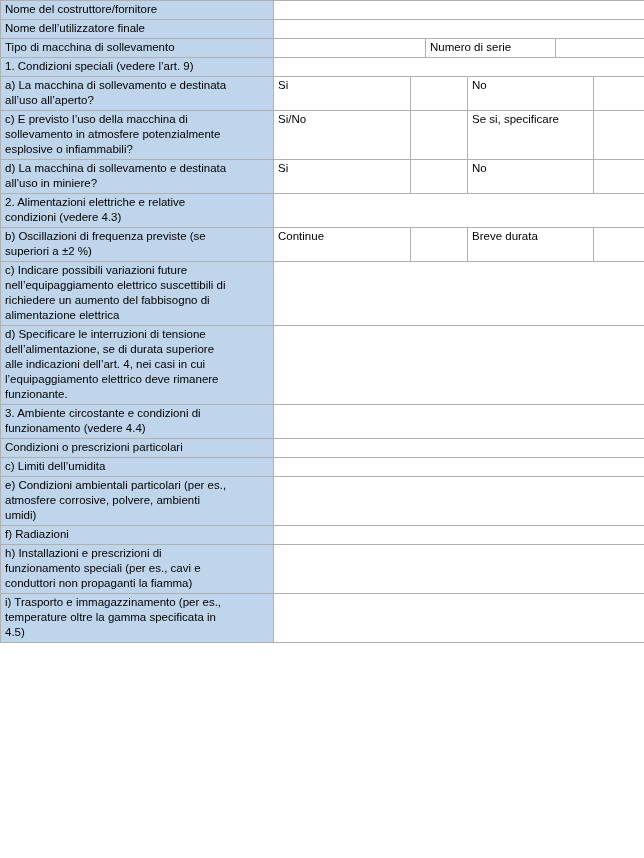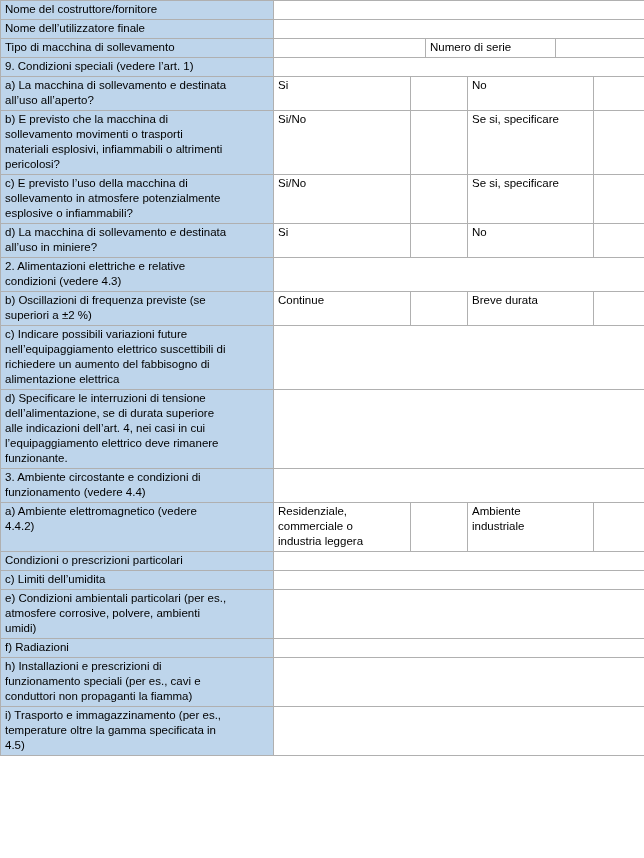--- a/index.html
+++ b/index.html
@@ -56,39 +56,29 @@
         <td class="blue">Nome dell’utilizzatore finale</td>
         <td colspan="6"></td>
       </tr>
       <tr>
         <td class="blue">Tipo di macchina di sollevamento</td>
         <td colspan="2"></td>
         <td colspan="2">Numero di serie</td>
         <td colspan="2"></td>
       </tr>
       <tr>
-        <td class="blue">9. Condizioni speciali (vedere l’art. 1)</td>
+        <td class="blue">1. Condizioni speciali (vedere l’art. 9)</td>
         <td colspan="6"></td>
       </tr>
       <tr>
         <td class="blue">a) La macchina di sollevamento e destinata
 all’uso all’aperto?</td>
         <td>Si</td>
         <td colspan="2"></td>
         <td colspan="2">No</td>
-        <td></td>
-      </tr>
-      <tr>
-        <td class="blue">b) E previsto che la macchina di
-sollevamento movimenti o trasporti
-materiali esplosivi, infiammabili o altrimenti
-pericolosi?</td>
-        <td>Si/No</td>
-        <td colspan="2"></td>
-        <td colspan="2">Se si, specificare</td>
         <td></td>
       </tr>
       <tr>
         <td class="blue">c) E previsto l’uso della macchina di
 sollevamento in atmosfere potenzialmente
 esplosive o infiammabili?</td>
         <td>Si/No</td>
         <td colspan="2"></td>
         <td colspan="2">Se si, specificare</td>
         <td></td>
@@ -128,31 +118,20 @@
 l’equipaggiamento elettrico deve rimanere
 funzionante.</td>
         <td colspan="6"></td>
       </tr>
       <tr>
         <td class="blue">3. Ambiente circostante e condizioni di
 funzionamento (vedere 4.4)</td>
         <td colspan="6"></td>
       </tr>
       <tr>
-        <td class="blue">a) Ambiente elettromagnetico (vedere
-4.4.2)</td>
-        <td>Residenziale,
-commerciale o
-industria leggera</td>
-        <td colspan="2"></td>
-        <td colspan="2">Ambiente
-industriale</td>
-        <td></td>
-      </tr>
-      <tr>
         <td class="blue">Condizioni o prescrizioni particolari</td>
         <td colspan="6"></td>
       </tr>
       <tr>
         <td class="blue">c) Limiti dell’umidita</td>
         <td colspan="6"></td>
       </tr>
       <tr>
         <td class="blue">e) Condizioni ambientali particolari (per es.,
 atmosfere corrosive, polvere, ambienti

